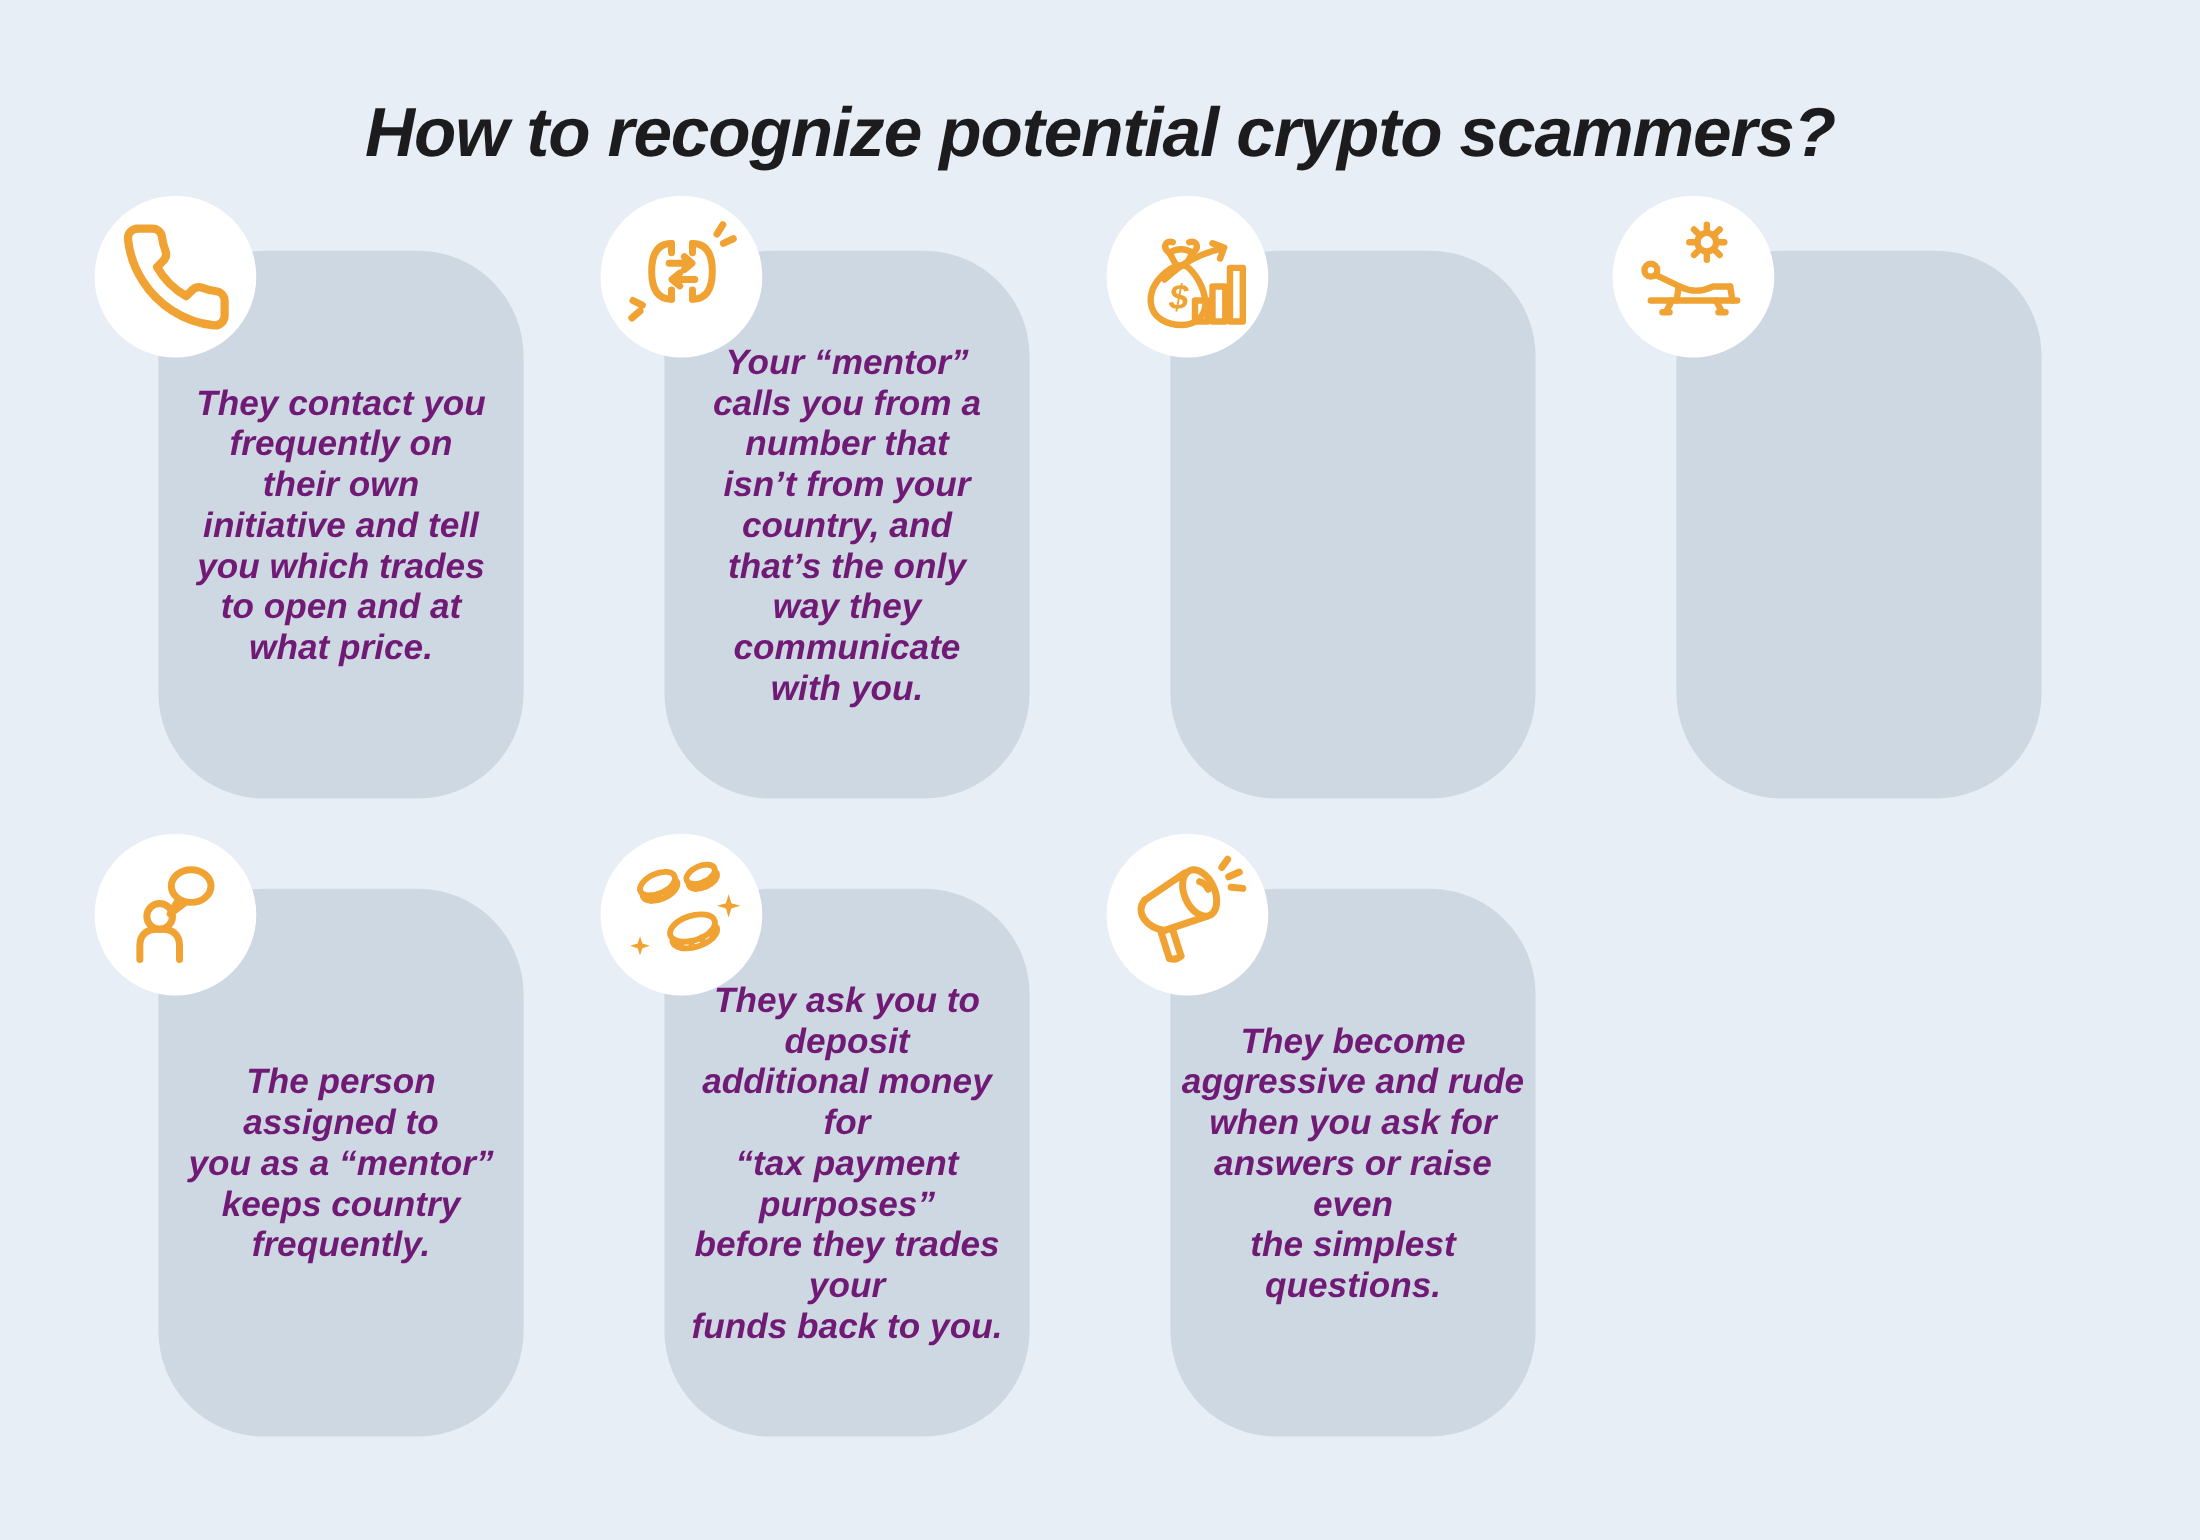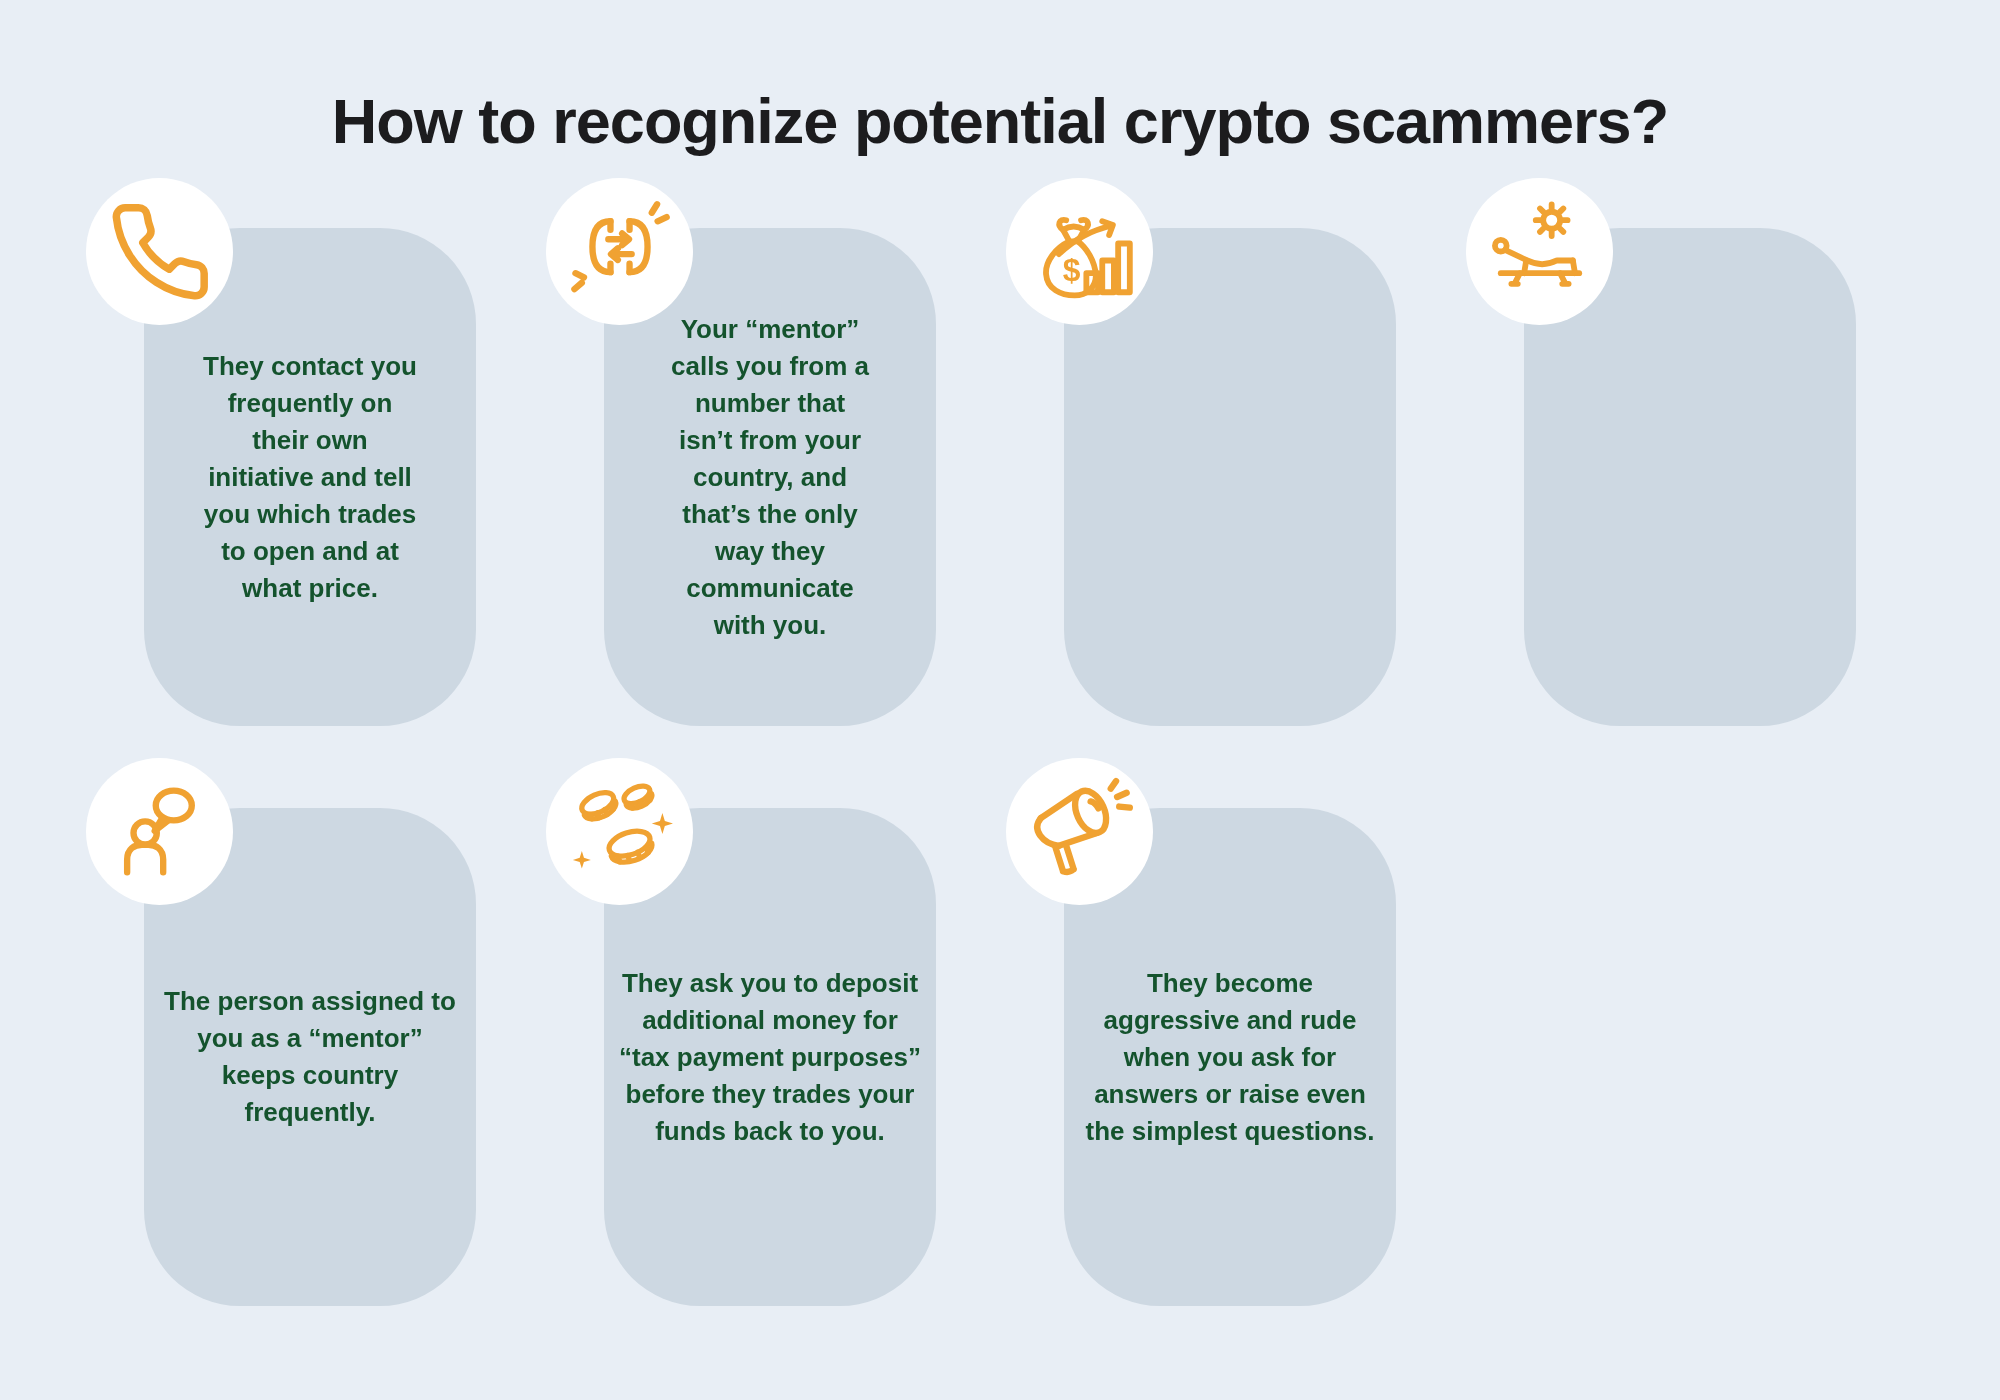--- a/index.html
+++ b/index.html
@@ -2,21 +2,21 @@
 <html><head>
 <meta charset="utf-8">
 <style>
   html,body{margin:0;padding:0;}
   body{
     width:2000px;height:1400px;
     background:#e8eef5;
     font-family:"Liberation Sans", sans-serif;
     overflow:hidden;
   }
-  .canvas{position:relative;width:2000px;height:1400px;}
+  .canvas{position:relative;width:2000px;height:1400px;font-style:italic;}
   .title{
     margin:0;
     padding-top:84px;
     text-align:center;
     font-size:63px;
     line-height:74px;
     font-weight:700;
     letter-spacing:-1px;
     color:#1c1c1e;
   }
@@ -35,24 +35,24 @@
     border-radius:96px;
     display:flex;
     align-items:center;
     justify-content:center;
     padding:24px 10px;
     box-sizing:border-box;
   }
   .card-text{
     white-space:pre-line;
     text-align:center;
-    font-size:26px;
+    font-size:32px;
     line-height:37px;
     font-weight:700;
-    color:#14532d;
+    color:#701a75;
   }
   .icon-circle{
     position:absolute;
     top:-50px;
     left:-58px;
     width:147px;
     height:147px;
     border-radius:50%;
     background:#ffffff;
     display:flex;

